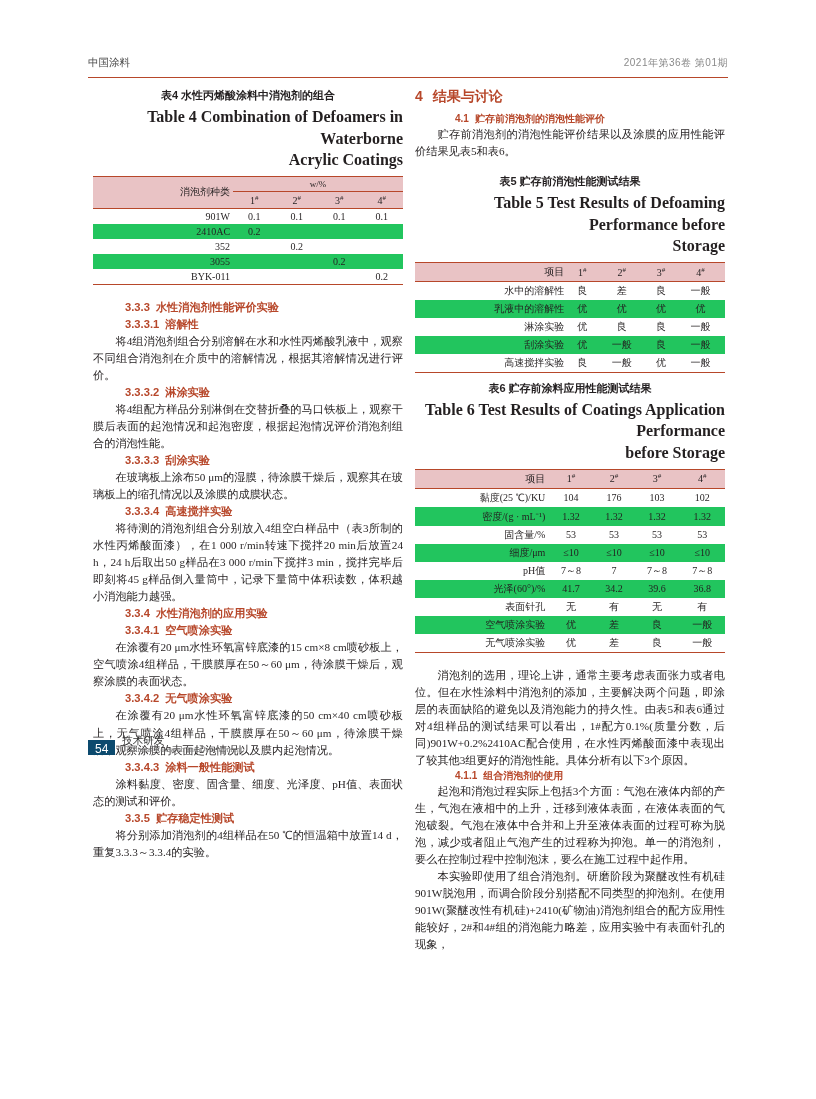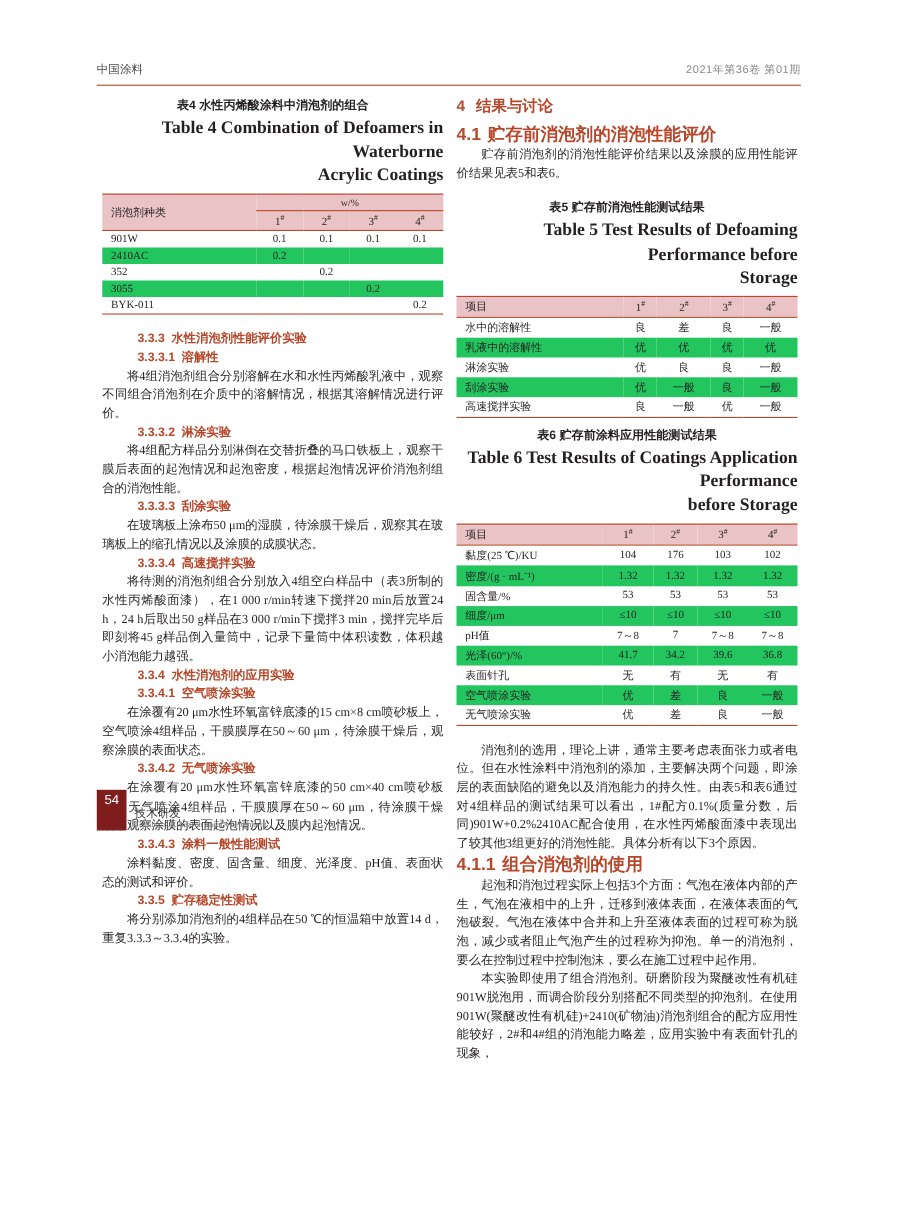--- a/index.html
+++ b/index.html
@@ -75,21 +75,21 @@
   table td, table th {
     padding: 2px 3px;
     text-align: center;
     font-weight: normal;
   }
   .t-top { border-top: 1.2px solid #b7472a; }
   .t-bot { border-bottom: 1.2px solid #b7472a; }
   .t-mid { border-bottom: 0.8px solid #b7472a; }
   .row-shade { background: #22c55e; }
   .hdr { background: #e9c3c5; }
-  .left-al { text-align: left; padding-left: 8px; }
+  .left-al { text-align: right; padding-left: 8px; }
 
   .sup { font-size: 7px; vertical-align: super; }
 
   
   p { margin: 0; }
   .body-txt {
     font-size: 11.2px;
     line-height: 1.52;
     text-align: justify;
     text-justify: inter-ideograph;
@@ -106,44 +106,45 @@
   .h3 .num { margin-right: 6px; }
   .sec-h1 {
     font-size: 14px;
     color: #b7472a;
     font-weight: bold;
     font-family: "Liberation Sans", sans-serif;
     margin-bottom: 6px;
   }
   .sec-h1 .num { margin-right: 10px; }
   .sec-h2 {
-    font-size: 16px;
+    font-size: 10px;
     color: #b7472a;
     font-weight: bold;
     font-family: "Liberation Sans", sans-serif;
+    margin-left: 40px;
   }
   .sec-h2 .num { margin-right: 6px; }
 
   .spacer-sm { height: 8px; }
   .spacer-md { height: 14px; }
 
   
   .footer {
     position: absolute;
     left: 88px;
     bottom: 30px;
     display: flex;
     align-items: flex-end;
   }
   .pgnum {
-    background: #7f1d1d;
+    background: #0c4a6e;
     color: #fff;
     font-family: "Liberation Sans", sans-serif;
     font-size: 12px;
-    padding: 3px 7px 22px 7px;
+    padding: 3px 7px 0 7px;
     line-height: 1;
   }
   .foot-txt {
     margin-left: 7px;
     line-height: 1.15;
   }
   .foot-cn {
     font-size: 10.5px;
     font-family: "Liberation Sans", sans-serif;
     color: #333;

